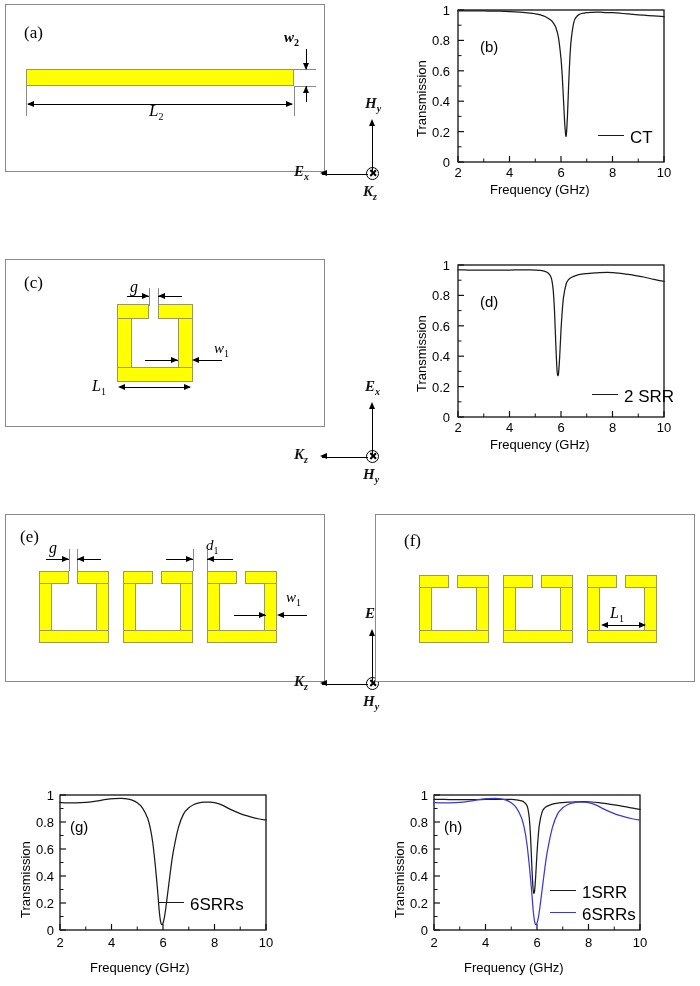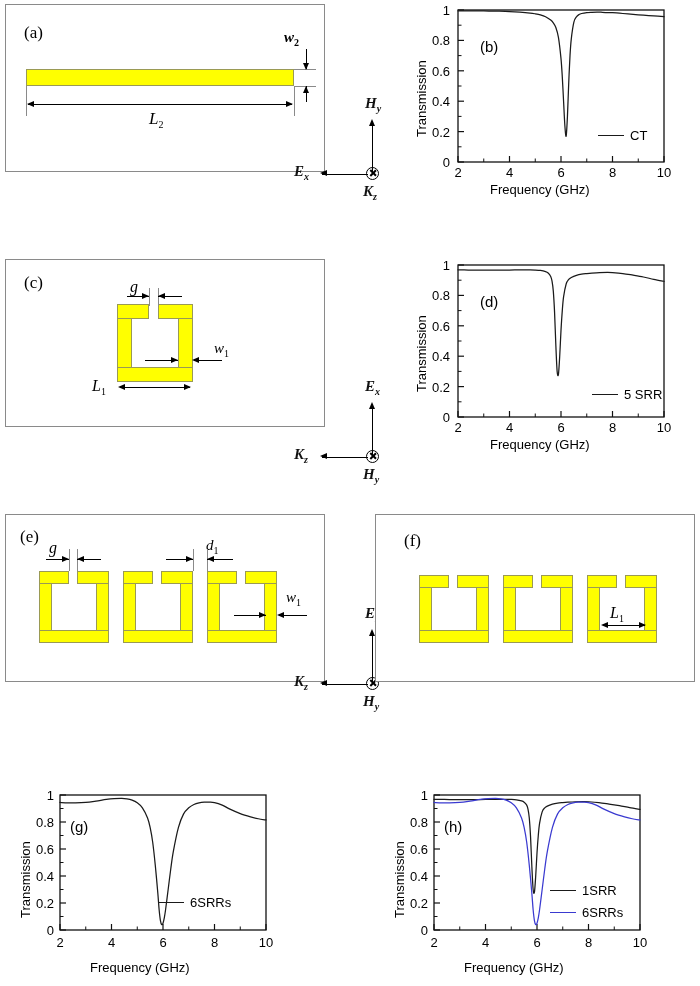--- a/index.html
+++ b/index.html
@@ -47,21 +47,21 @@
   .chart svg{display:block;}
   .ctitle{position:absolute;font-family:"Liberation Sans",sans-serif;font-size:15px;color:#000;}
   .ylabel{position:absolute;font-family:"Liberation Sans",sans-serif;font-size:13px;color:#000;
           transform-origin:0 0;transform:rotate(-90deg);white-space:nowrap;}
   .xlabel{position:absolute;font-family:"Liberation Sans",sans-serif;font-size:13px;color:#000;
           white-space:nowrap;}
   .tickx{position:absolute;font-family:"Liberation Sans",sans-serif;font-size:13px;color:#000;
          transform:translateX(-50%);}
   .ticky{position:absolute;font-family:"Liberation Sans",sans-serif;font-size:13px;color:#000;
          transform:translateY(-50%);text-align:right;}
-  .legtxt{position:absolute;font-family:"Liberation Sans",sans-serif;font-size:13px;color:#000;
+  .legtxt{position:absolute;font-family:"Liberation Sans",sans-serif;font-size:17px;color:#000;
           white-space:nowrap;}
   .legline{position:absolute;height:1.4px;}
 </style>
 </head>
 <body>
 
 <div class="panel" style="left:5px;top:4px;width:320px;height:168px;">
   <div class="plabel" style="left:18px;top:18px;">(a)</div>
 
   <div class="bar" style="left:20px;top:64px;width:268px;height:17px;"></div>
@@ -74,21 +74,21 @@
   <div class="vline" style="left:300px;top:44px;height:20px;"></div>
   <div class="ahD" style="left:296.5px;top:58px;"></div>
   <div class="vline" style="left:300px;top:81px;height:16px;"></div>
   <div class="ahU" style="left:296.5px;top:81px;"></div>
 
   <div class="gline" style="left:20px;top:81px;width:1px;height:30px;"></div>
   <div class="gline" style="left:288px;top:81px;width:1px;height:30px;"></div>
   <div class="hline" style="left:22px;top:99px;width:264px;"></div>
   <div class="ahL" style="left:21px;top:95.5px;"></div>
   <div class="ahR" style="left:280px;top:95.5px;"></div>
-  <div class="dimlab" style="left:143px;top:104px;font-size:17px;text-align:center;">
+  <div class="dimlab" style="left:143px;top:96px;font-size:17px;text-align:center;">
     <span>L</span><sub>2</sub>
   </div>
 </div>
 
 <div class="axgrp" style="left:330px;top:95px;width:80px;height:100px;">
   <div class="axlab" style="left:35px;top:0px;">
     <span>H</span><sub>y</sub>
   </div>
   <div class="vline" style="left:42px;top:28px;height:50px;"></div>
   <div class="ahU" style="left:38.5px;top:24px;"></div>
@@ -245,21 +245,21 @@
         <line x1="56" y1="144.8" x2="59.5" y2="144.8" stroke="#111" stroke-width="1"></line>
         <line x1="56" y1="114.39999999999999" x2="59.5" y2="114.39999999999999" stroke="#111" stroke-width="1"></line>
         <line x1="56" y1="84" x2="59.5" y2="84" stroke="#111" stroke-width="1"></line>
         <line x1="56" y1="53.60000000000001" x2="59.5" y2="53.60000000000001" stroke="#111" stroke-width="1"></line>
         <line x1="56" y1="23.19999999999999" x2="59.5" y2="23.19999999999999" stroke="#111" stroke-width="1"></line>
         <path d="M56.00,12.86 C57.59,12.89 63.13,12.97 66.30,13.02 C69.47,13.06 73.43,13.14 76.60,13.17 C79.77,13.19 83.73,13.17 86.90,13.17 C90.07,13.17 94.03,13.19 97.20,13.17 C100.37,13.14 104.33,13.06 107.50,13.02 C110.67,12.97 114.63,12.89 117.80,12.86 C120.97,12.84 125.72,12.84 128.10,12.86 C130.48,12.89 131.66,12.92 133.25,13.02 C134.84,13.11 136.81,13.21 138.40,13.47 C139.99,13.73 142.36,14.29 143.55,14.69 C144.74,15.09 145.33,15.33 146.13,16.06 C146.92,16.78 148.11,18.18 148.70,19.40 C149.29,20.62 149.59,21.74 149.99,23.96 C150.38,26.18 150.88,29.04 151.28,33.84 C151.67,38.64 152.17,46.69 152.56,55.12 C152.96,63.55 153.45,79.43 153.85,88.56 C154.25,97.69 154.74,109.95 155.14,114.40 C155.53,118.85 156.03,119.78 156.43,117.44 C156.82,115.10 157.32,105.99 157.71,99.20 C158.11,92.41 158.60,80.38 159.00,73.36 C159.40,66.34 159.89,58.75 160.29,53.60 C160.68,48.45 160.98,44.02 161.57,39.92 C162.17,35.82 163.36,29.69 164.15,27.00 C164.94,24.31 165.93,23.45 166.72,22.44 C167.52,21.43 168.11,21.10 169.30,20.46 C170.49,19.83 172.86,18.85 174.45,18.34 C176.04,17.82 178.01,17.40 179.60,17.12 C181.19,16.84 183.16,16.68 184.75,16.51 C186.34,16.35 187.92,16.20 189.90,16.06 C191.88,15.92 195.25,15.69 197.63,15.60 C200.00,15.51 203.37,15.45 205.35,15.45 C207.33,15.45 208.12,15.44 210.50,15.60 C212.88,15.76 217.63,16.11 220.80,16.51 C223.97,16.91 227.93,17.65 231.10,18.18 C234.27,18.72 238.23,19.38 241.40,20.01 C244.57,20.64 248.53,21.63 251.70,22.29 C254.87,22.94 260.41,23.96 262.00,24.26" fill="none" stroke="#1a1a1a" stroke-width="1.25" stroke-linejoin="round" stroke-linecap="round"></path>
       </g>
   </svg>
 
   <div class="legline" style="left:190px;top:137px;width:26px;background:#1a1a1a;"></div>
-  <div class="legtxt" style="left:222px;top:130px;">5 SRR</div>
+  <div class="legtxt" style="left:222px;top:130px;">2 SRR</div>
 </div>
 
 <div class="panel" style="left:5px;top:514px;width:320px;height:168px;">
   <div class="plabel" style="left:14px;top:12px;">(e)</div>
 
   <div class="srr" style="left:33px;top:56px;width:70px;height:72px;">
     <span style="left:0;top:0;width:13px;height:72px;"></span>
     <span style="left:57px;top:0;width:13px;height:72px;"></span>
     <span style="left:0;top:59px;width:70px;height:13px;"></span>
     <span style="left:0;top:0;width:30px;height:13px;"></span>

